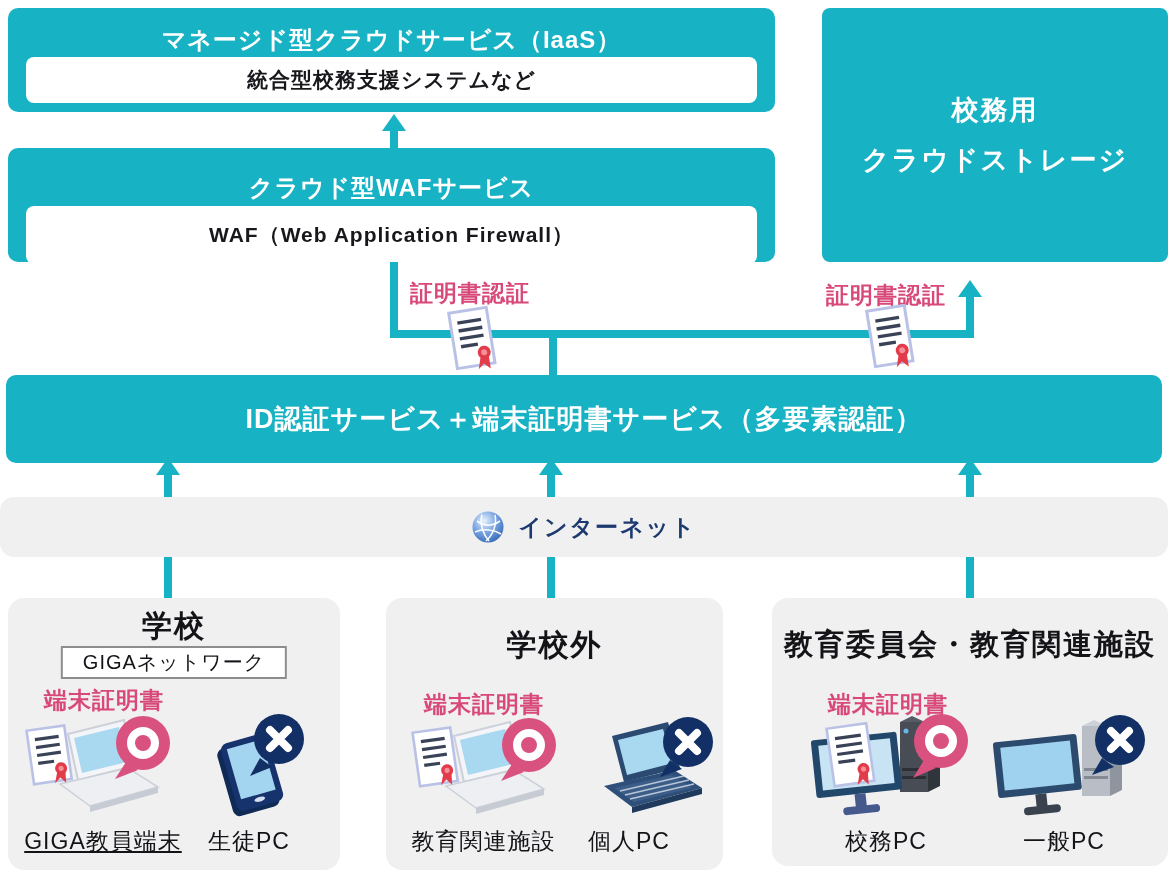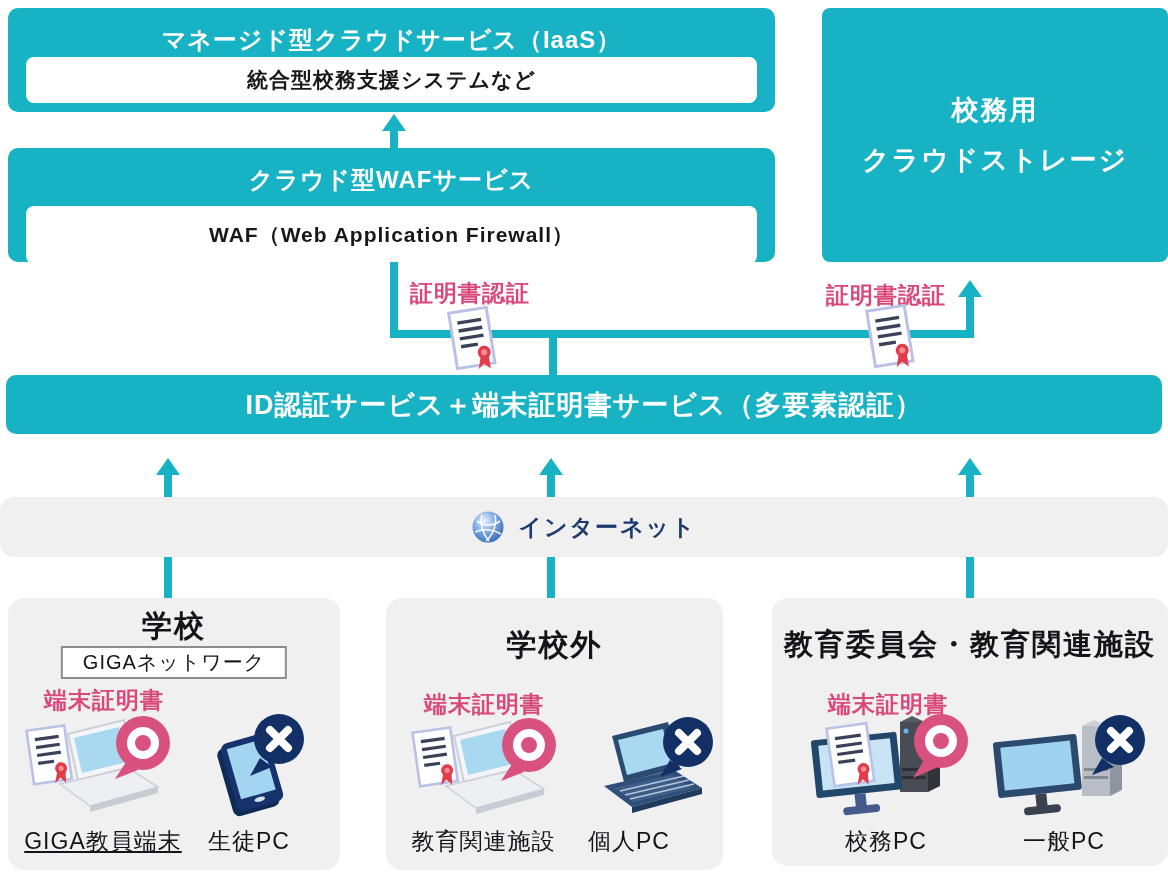--- a/index.html
+++ b/index.html
@@ -66,21 +66,21 @@
 
   <div class="tealbox" style="left:8px; top:8px; width:767px; height:104px;">
     <div class="tealbox-title" style="top:16px;">マネージド型クラウドサービス（IaaS）</div>
     <div class="whitebar" style="top:49px; height:46px;">統合型校務支援システムなど</div>
   </div>
 
   <div class="arrowhead-up" style="left:382px; top:114px;"></div>
   <div class="vline" style="left:390px; top:129px; width:8px; height:19px;"></div>
 
   <div class="tealbox" style="left:8px; top:148px; width:767px; height:114px;">
-    <div class="tealbox-title" style="top:16px;">クラウド型WAFサービス</div>
+    <div class="tealbox-title" style="top:24px;">クラウド型WAFサービス</div>
     <div class="whitebar" style="top:58px; height:58px;">WAF（Web Application Firewall）</div>
   </div>
 
   <div class="storagebox" style="left:822px; top:8px; width:346px; height:254px;">
     <div>校務用</div>
     <div>クラウドストレージ</div>
   </div>
 
   <div class="vline" style="left:390px; top:262px; width:8px; height:74px;"></div>
   <div class="hline" style="left:390px; top:330px; width:584px; height:8px;"></div>
@@ -109,21 +109,21 @@
       <line x1="16" y1="16" x2="40" y2="16" stroke="#3a4258" stroke-width="3.4"></line>
       <line x1="16" y1="24" x2="40" y2="24" stroke="#3a4258" stroke-width="3.4"></line>
       <line x1="16" y1="32" x2="40" y2="32" stroke="#3a4258" stroke-width="3.4"></line>
       <line x1="16" y1="40" x2="33" y2="40" stroke="#3a4258" stroke-width="3.4"></line>
       <path d="M34,52 l-4,13 6,-5 6,6 0,-14 z" fill="#e23b49"></path>
       <circle cx="38" cy="49" r="6.5" fill="#e23b49"></circle>
       <circle cx="38" cy="49" r="3" fill="#f58f98"></circle>
     </g>
   </svg>
 
-  <div class="band-id" style="left:6px; top:375px; width:1156px; height:59px;">
+  <div class="band-id" style="left:6px; top:375px; width:1156px; height:88px;">
     <span>ID認証サービス＋端末証明書サービス（多要素認証）</span>
   </div>
 
   <div class="arrowhead-up" style="left:156px; top:458px;"></div>
   <div class="vline" style="left:164px; top:473px; width:8px; height:125px;"></div>
   <div class="arrowhead-up" style="left:539px; top:458px;"></div>
   <div class="vline" style="left:547px; top:473px; width:8px; height:125px;"></div>
   <div class="arrowhead-up" style="left:958px; top:458px;"></div>
   <div class="vline" style="left:966px; top:473px; width:8px; height:125px;"></div>
 

